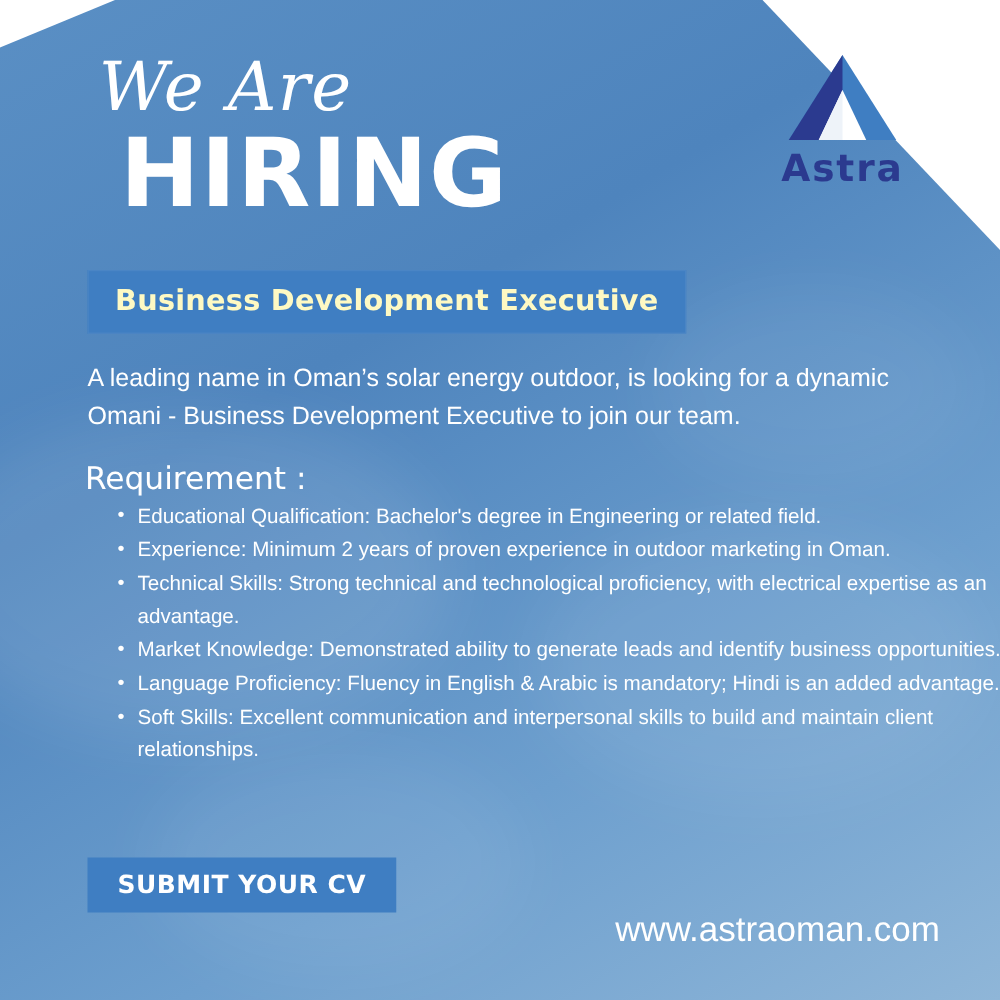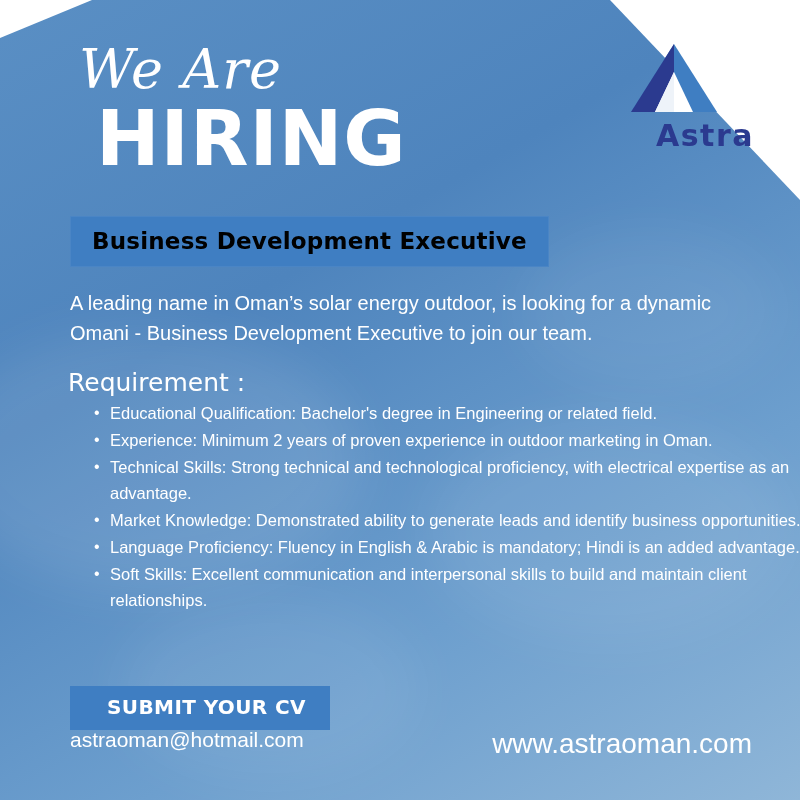--- a/index.html
+++ b/index.html
@@ -46,21 +46,21 @@
     top: 0; right: 0;
     width: 0; height: 0;
     border-top: 200px solid #ffffff;
     border-left: 190px solid transparent;
   }
   .logo-wrap {
     position: absolute;
     top: 42px;
     right: 46px;
     width: 160px;
-    text-align: right;
+    text-align: center;
     z-index: 5;
   }
   .logo-mark {
     display: block;
     margin: 0 auto;
   }
   .logo-text {
     font-family: "DejaVu Sans", sans-serif;
     font-weight: bold;
     font-size: 30px;
@@ -97,21 +97,21 @@
     top: 216px;
     background: #3f7ec2;
     padding: 12px 22px 13px 22px;
     min-width: 398px;
     box-shadow: 0 0 0 1px rgba(255,255,255,0.06) inset;
   }
   .role-banner span {
     font-family: "DejaVu Sans", sans-serif;
     font-weight: bold;
     font-size: 23px;
-    color: #000000;
+    color: #fef9c3;
     letter-spacing: 0.2px;
   }
 
   .intro {
     position: absolute;
     left: 70px;
     top: 288px;
     width: 700px;
     font-size: 20px;
     line-height: 30px;
@@ -160,21 +160,20 @@
     top: 686px;
     background: #3f7ec2;
     padding: 9px 24px 11px 24px;
   }
   .cta span {
     font-family: "DejaVu Sans", sans-serif;
     font-weight: bold;
     font-size: 20px;
     color: #ffffff;
     letter-spacing: 0.4px;
-    margin-left: 13px;
   }
   .email {
     position: absolute;
     left: 70px;
     top: 728px;
     font-size: 21px;
     color: #ffffff;
   }
   .website {
     position: absolute;
@@ -224,16 +223,15 @@
     <li> Technical Skills: Strong technical and technological proficiency, with electrical expertise as an advantage.</li>
     <li> Market Knowledge: Demonstrated ability to generate leads and identify business opportunities.</li>
     <li> Language Proficiency: Fluency in English &amp; Arabic is mandatory; Hindi is an added advantage.</li>
     <li> Soft Skills: Excellent communication and interpersonal skills to build and maintain client relationships.</li>
   </ul>
 
   <div class="cta">
     <span>SUBMIT YOUR CV</span>
   </div>
 
-  <div class="email">astraoman@hotmail.com</div>
   <div class="website">www.astraoman.com</div>
 
 </div>
 
 </body></html>

